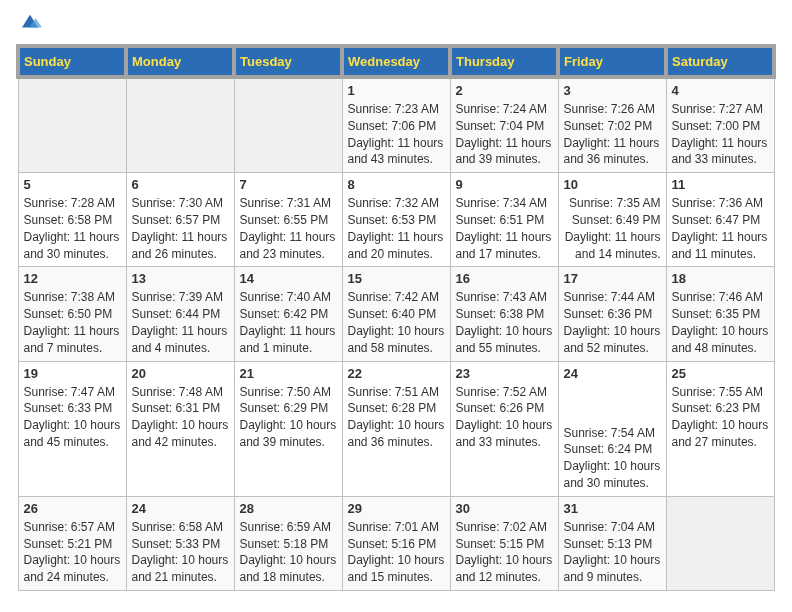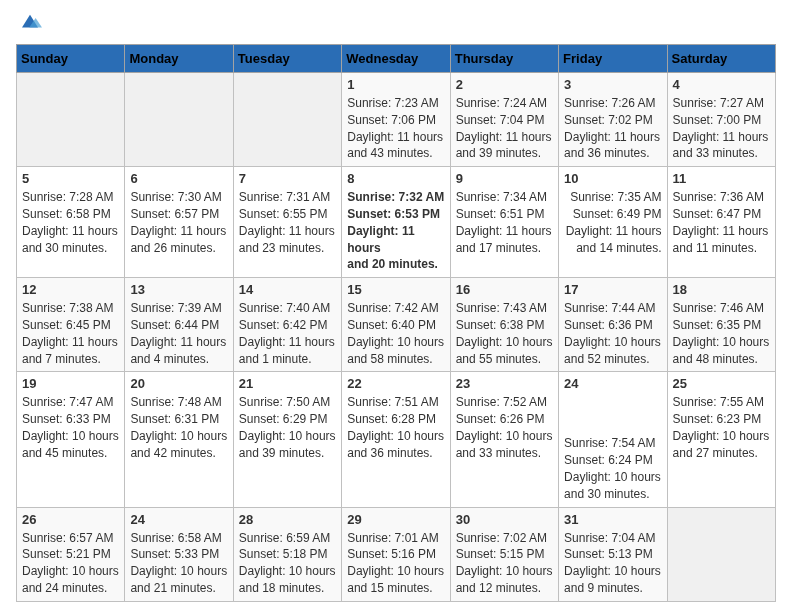--- a/index.html
+++ b/index.html
@@ -45,26 +45,26 @@
       font-size: 16px;
       color: #555;
     }
     table {
       width: 100%;
       border-collapse: collapse;
       table-layout: fixed;
     }
     thead tr th {
       background-color: #2a6db5;
-      color: #000000;
+      color: #fde047;
       font-size: 13px;
       font-weight: bold;
       padding: 6px 4px;
       text-align: left;
-      border: 1px solid #a3a3a3;
+      border: 4px solid #a3a3a3;
     }
     tbody tr td {
       border: 1px solid #c0c0c0;
       vertical-align: top;
       padding: 4px 5px;
       height: 90px;
       font-size: 11px;
       color: #333;
       background: #fff;
     }
@@ -170,21 +170,21 @@
         </td>
         <td>
           <div class="day-number">7</div>
           <div class="day-info" style="white-space: pre-line;">Sunrise: 7:31 AM
 Sunset: 6:55 PM
 Daylight: 11 hours
 and 23 minutes.</div>
         </td>
         <td>
           <div class="day-number">8</div>
-          <div class="day-info" style="white-space: pre-line; font-weight: bold;">Sunrise: 7:32 AM
+          <div class="day-info" style="white-space: pre-line;">Sunrise: 7:32 AM
 Sunset: 6:53 PM
 Daylight: 11 hours
 and 20 minutes.</div>
         </td>
         <td>
           <div class="day-number">9</div>
           <div class="day-info" style="white-space: pre-line;">Sunrise: 7:34 AM
 Sunset: 6:51 PM
 Daylight: 11 hours
 and 17 minutes.</div>
@@ -201,21 +201,21 @@
           <div class="day-info" style="white-space: pre-line;">Sunrise: 7:36 AM
 Sunset: 6:47 PM
 Daylight: 11 hours
 and 11 minutes.</div>
         </td>
       </tr>
       <tr>
         <td>
           <div class="day-number">12</div>
           <div class="day-info" style="white-space: pre-line;">Sunrise: 7:38 AM
-Sunset: 6:45 PM
+Sunset: 6:50 PM
 Daylight: 11 hours
 and 7 minutes.</div>
         </td>
         <td>
           <div class="day-number">13</div>
           <div class="day-info" style="white-space: pre-line;">Sunrise: 7:39 AM
 Sunset: 6:44 PM
 Daylight: 11 hours
 and 4 minutes.</div>
         </td>

